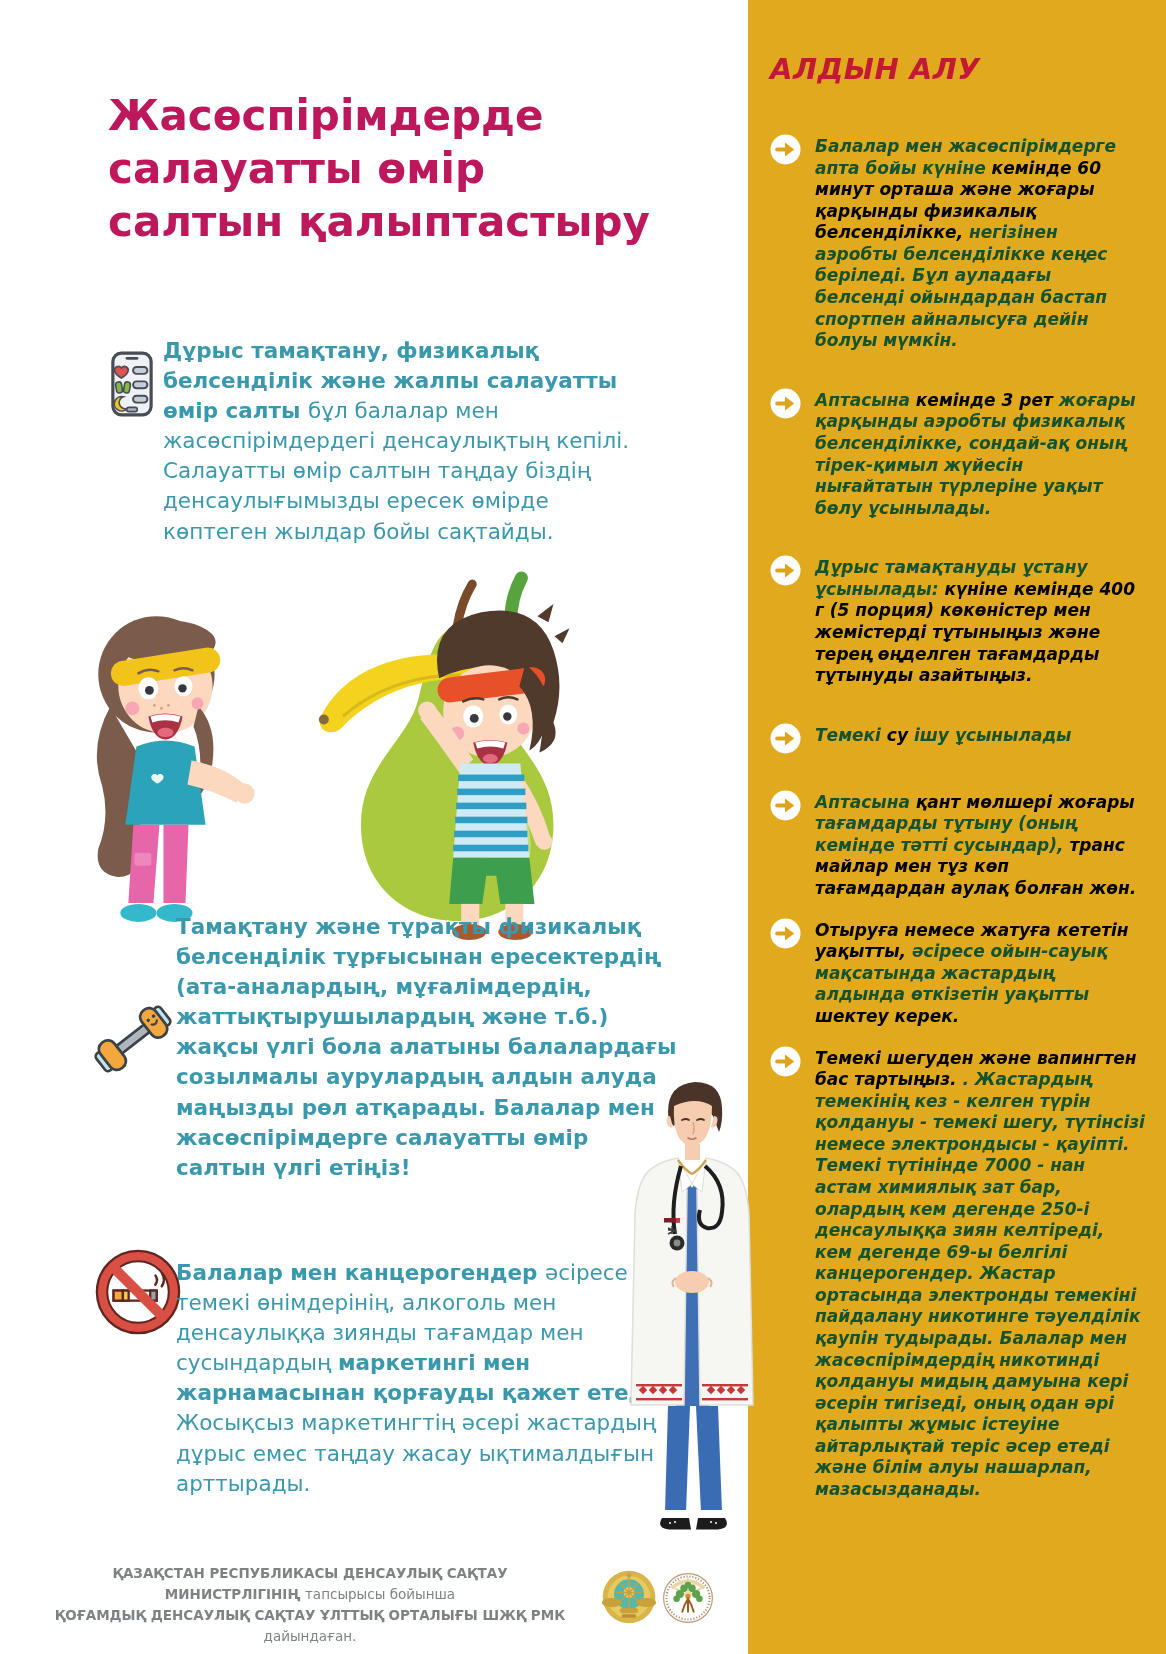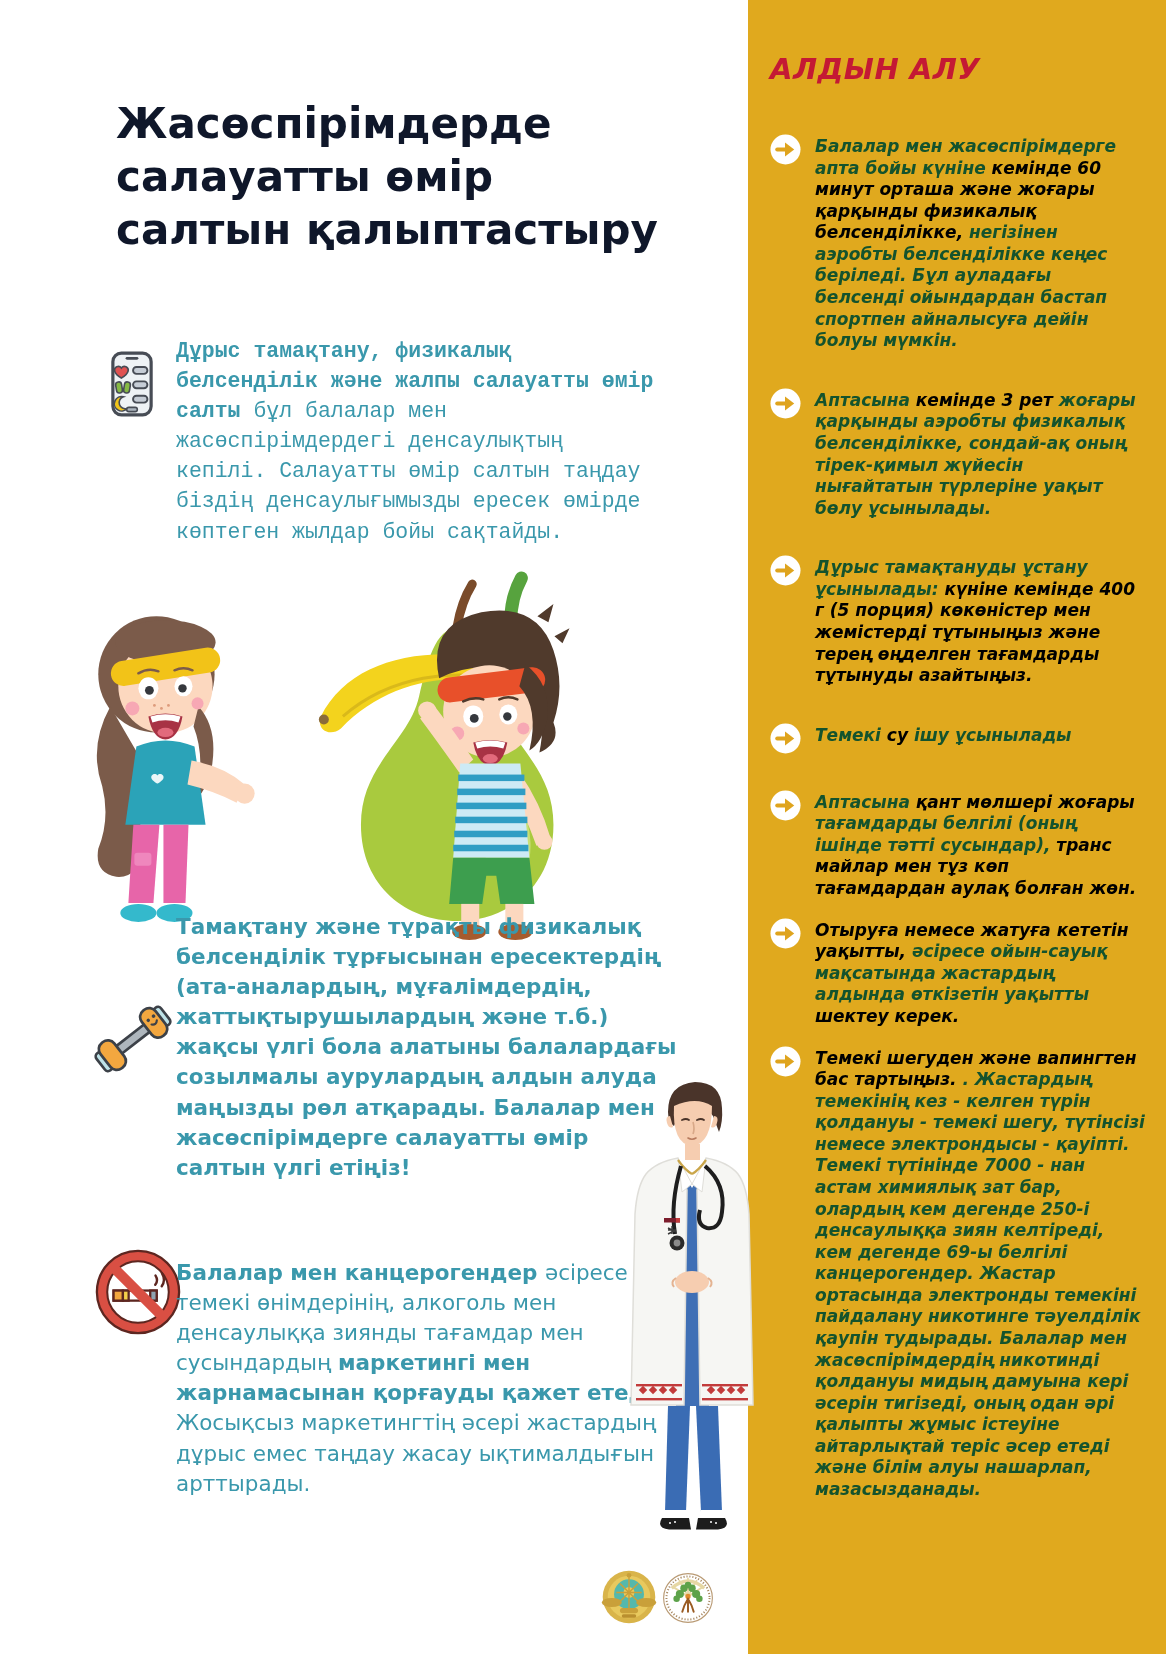--- a/index.html
+++ b/index.html
@@ -24,25 +24,25 @@
     font-size:17px;line-height:1.27;font-weight:700;color:#ffffff;width:330px;
   }
   
   .seg-b{font-weight:700;}
   .seg-n{font-weight:400;}
   .seg-w{color:#14532d;}
   .seg-r{color:#000000;}
   
   .page-title{
     position:absolute;left:100px;top:82px;width:600px;
-    font-size:42px;line-height:1.26;font-weight:800;color:#0f172a;
-    white-space:pre-line;margin:16px;
+    font-size:42px;line-height:1.26;font-weight:800;color:#be185d;
+    white-space:pre-line;margin:8px;
   }
   .para{position:absolute;color:#3a98ac;font-size:21.5px;line-height:1.4;}
-  .para1-text{left:176px;top:336px;width:478px;font-family:Liberation Mono, monospace;}
+  .para1-text{left:163px;top:336px;width:478px;}
   .para2-text{left:176px;top:912px;width:508px;}
   .para3-text{left:176px;top:1258px;width:492px;}
   .icon-abs{position:absolute;}
   .icon-phone{left:98px;top:342px;width:68px;height:84px;}
   .icon-dumbbell{left:90px;top:996px;width:86px;height:86px;}
   .icon-nosmoking{left:92px;top:1246px;width:92px;height:92px;}
   .kids-illustration{position:absolute;left:58px;top:556px;width:642px;height:386px;}
   .doctor-illustration{position:absolute;left:612px;top:1072px;width:160px;height:460px;}
   
   .footer-text{
@@ -106,21 +106,21 @@
     </div>
 
     <div class="bullet">
       <span class="bullet-icon">
         <svg viewBox="0 0 32 32" width="31" height="31">
           <circle cx="16" cy="16" r="15.5" fill="#ffffff"></circle>
           <path d="M7.5 16 H18" stroke="#dfa41d" stroke-width="4.2" stroke-linecap="round"></path>
           <path d="M15.5 8.8 L25 16 L15.5 23.2 Z" fill="#dfa41d"></path>
         </svg>
       </span>
-      <div class="bullet-text"><span class="seg-w">Аптасына </span><span class="seg-r">қант мөлшері жоғары </span><span class="seg-w">тағамдарды белгілі (оның ішінде тәтті сусындар), </span><span class="seg-r">транс майлар мен тұз көп тағамдардан аулақ болған жөн.</span></div>
+      <div class="bullet-text"><span class="seg-w">Аптасына </span><span class="seg-r">қант мөлшері жоғары </span><span class="seg-w">тағамдарды тұтыну (оның кемінде тәтті сусындар), </span><span class="seg-r">транс майлар мен тұз көп тағамдардан аулақ болған жөн.</span></div>
     </div>
 
     <div class="bullet">
       <span class="bullet-icon">
         <svg viewBox="0 0 32 32" width="31" height="31">
           <circle cx="16" cy="16" r="15.5" fill="#ffffff"></circle>
           <path d="M7.5 16 H18" stroke="#dfa41d" stroke-width="4.2" stroke-linecap="round"></path>
           <path d="M15.5 8.8 L25 16 L15.5 23.2 Z" fill="#dfa41d"></path>
         </svg>
       </span>
@@ -342,20 +342,24 @@
       <rect x="89" y="438" width="22" height="8" fill="#ffffff"></rect>
       <path d="M50,446 Q44,456 57,457.5 L79,457.5 L77,446 Z" fill="#1c1c1c"></path>
       <path d="M113,446 Q119,456 106,457.5 L84,457.5 L86,446 Z" fill="#1c1c1c"></path>
       <circle cx="58" cy="451" r="1" fill="#fff"></circle>
         <circle cx="63" cy="450" r="1" fill="#fff"></circle>
       <circle cx="104" cy="451" r="1" fill="#fff"></circle>
         <circle cx="99" cy="450" r="1" fill="#fff"></circle>
     </svg>
   </span>
 
+  <div class="footer-text">
+    <div><span class="seg-b">ҚАЗАҚСТАН РЕСПУБЛИКАСЫ ДЕНСАУЛЫҚ САҚТАУ МИНИСТРЛІГІНІҢ </span><span class="seg-n">тапсырысы бойынша</span></div>
+    <div><span class="seg-b">ҚОҒАМДЫҚ ДЕНСАУЛЫҚ САҚТАУ ҰЛТТЫҚ ОРТАЛЫҒЫ ШЖҚ РМК </span><span class="seg-n">дайындаған.</span></div>
+  </div>
 
   <span class="logo logo-emblem">
     <svg viewBox="0 0 64 64" width="58" height="58">
       <circle cx="32" cy="32" r="29" fill="#d9b44a"></circle>
       <circle cx="32" cy="32" r="23.5" fill="#e8c95e"></circle>
       <circle cx="32" cy="29" r="16.5" fill="#54b8ac"></circle>
       <ellipse cx="13" cy="38" rx="11" ry="5" fill="#c9a03a"></ellipse>
       <ellipse cx="51" cy="38" rx="11" ry="5" fill="#c9a03a"></ellipse>
       <circle cx="32" cy="27" r="6" fill="#e8c95e"></circle>
       <path d="M32,10 L32,44 M18,27 L46,27 M22,17 L42,37 M42,17 L22,37" stroke="#caa03a" stroke-width="1.6"></path>

